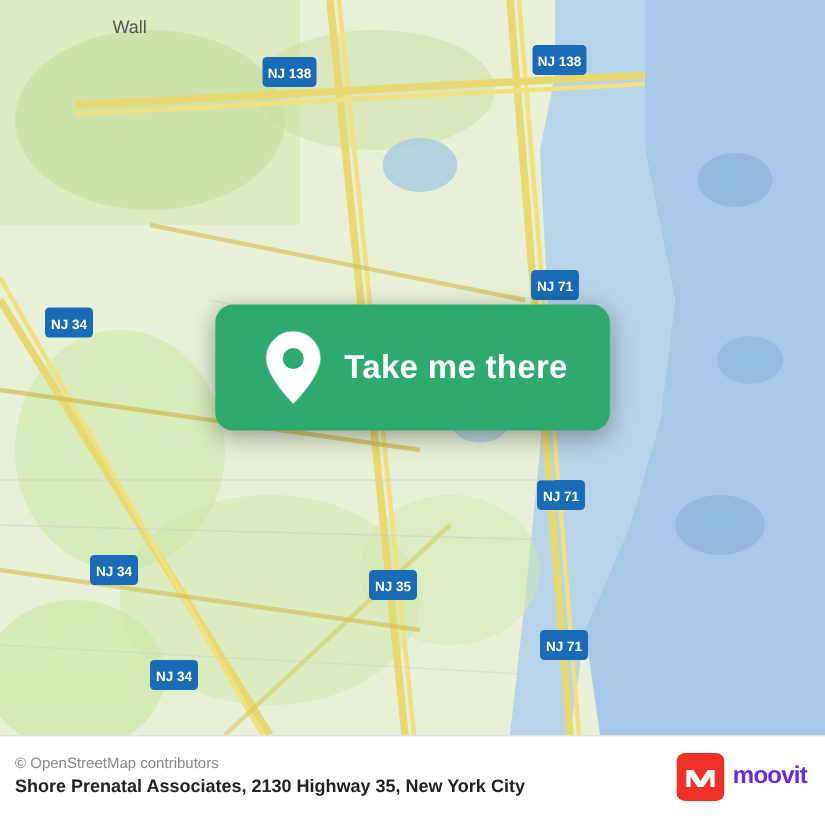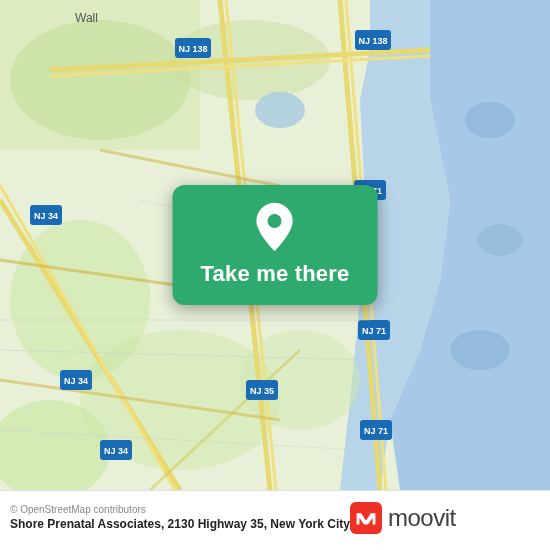--- a/index.html
+++ b/index.html
@@ -28,21 +28,21 @@
 
     #take-me-there-card {
       position: absolute;
       top: 50%;
       left: 50%;
       transform: translate(-50%, -50%);
       background-color: #2eaa6e;
       border-radius: 12px;
       padding: 18px 28px 18px 28px;
       display: flex;
-      flex-direction: column;
+      flex-direction: row;
       align-items: center;
       gap: 10px;
       box-shadow: 0 4px 16px rgba(0,0,0,0.35);
       cursor: pointer;
     }
 
     #pin-icon-wrap {
       width: 48px;
       height: 48px;
       display: flex;
@@ -57,22 +57,22 @@
       white-space: nowrap;
       letter-spacing: 0.2px;
     }
 
     #bottom-bar {
       width: 550px;
       height: 54px;
       background: #fff;
       display: flex;
       align-items: center;
-      justify-content: flex-start;
-      padding: 0 0 0 10px;
+      justify-content: space-between;
+      padding: 0 12px 0 10px;
       border-top: 1px solid #e0e0e0;
     }
 
     #bottom-left {
       display: flex;
       flex-direction: column;
       gap: 2px;
     }
 
     #attribution {
@@ -91,23 +91,23 @@
       align-items: center;
       gap: 6px;
     }
 
     #moovit-icon {
       width: 32px;
       height: 32px;
     }
 
     #moovit-text {
-      font-size: 24px;
-      font-weight: 400;
-      color: #404040;
+      font-size: 16px;
+      font-weight: 700;
+      color: #6d28d9;
       letter-spacing: -0.5px;
     }
   </style>
 </head>
 <body>
 
 <div id="map-container">
   
   <svg id="map-svg" viewBox="0 0 550 490" xmlns="http://www.w3.org/2000/svg">
 

